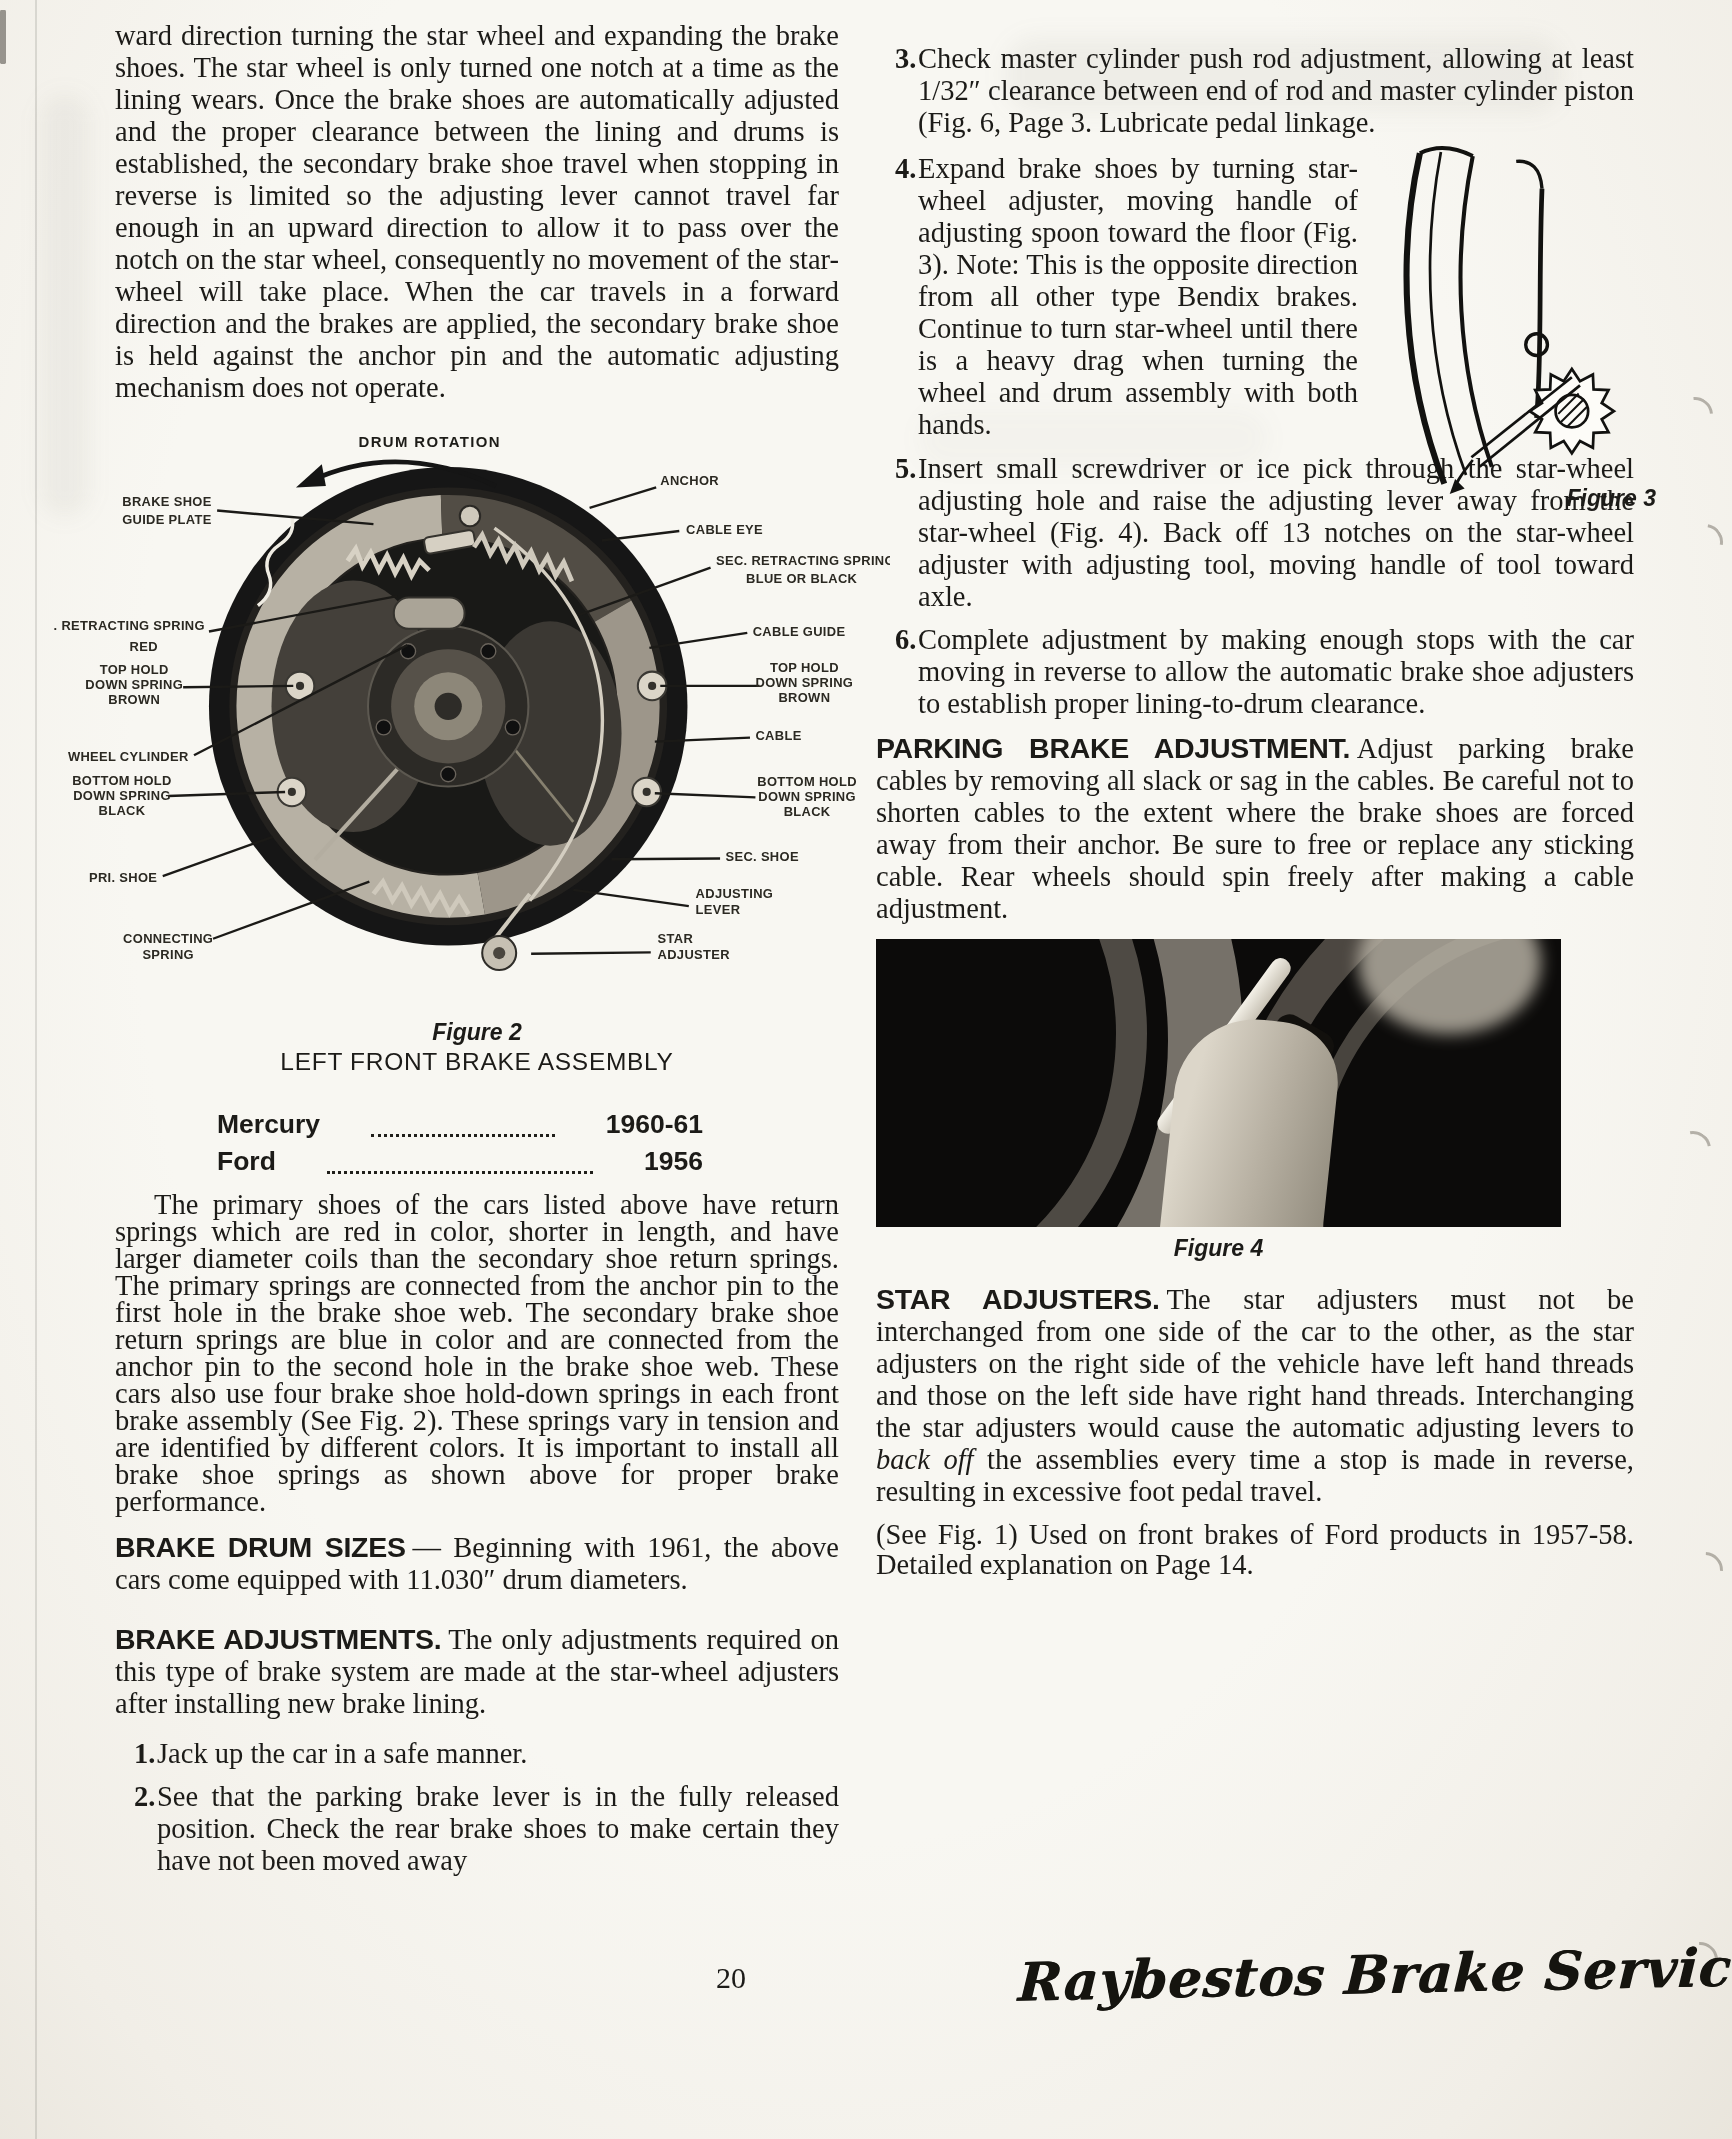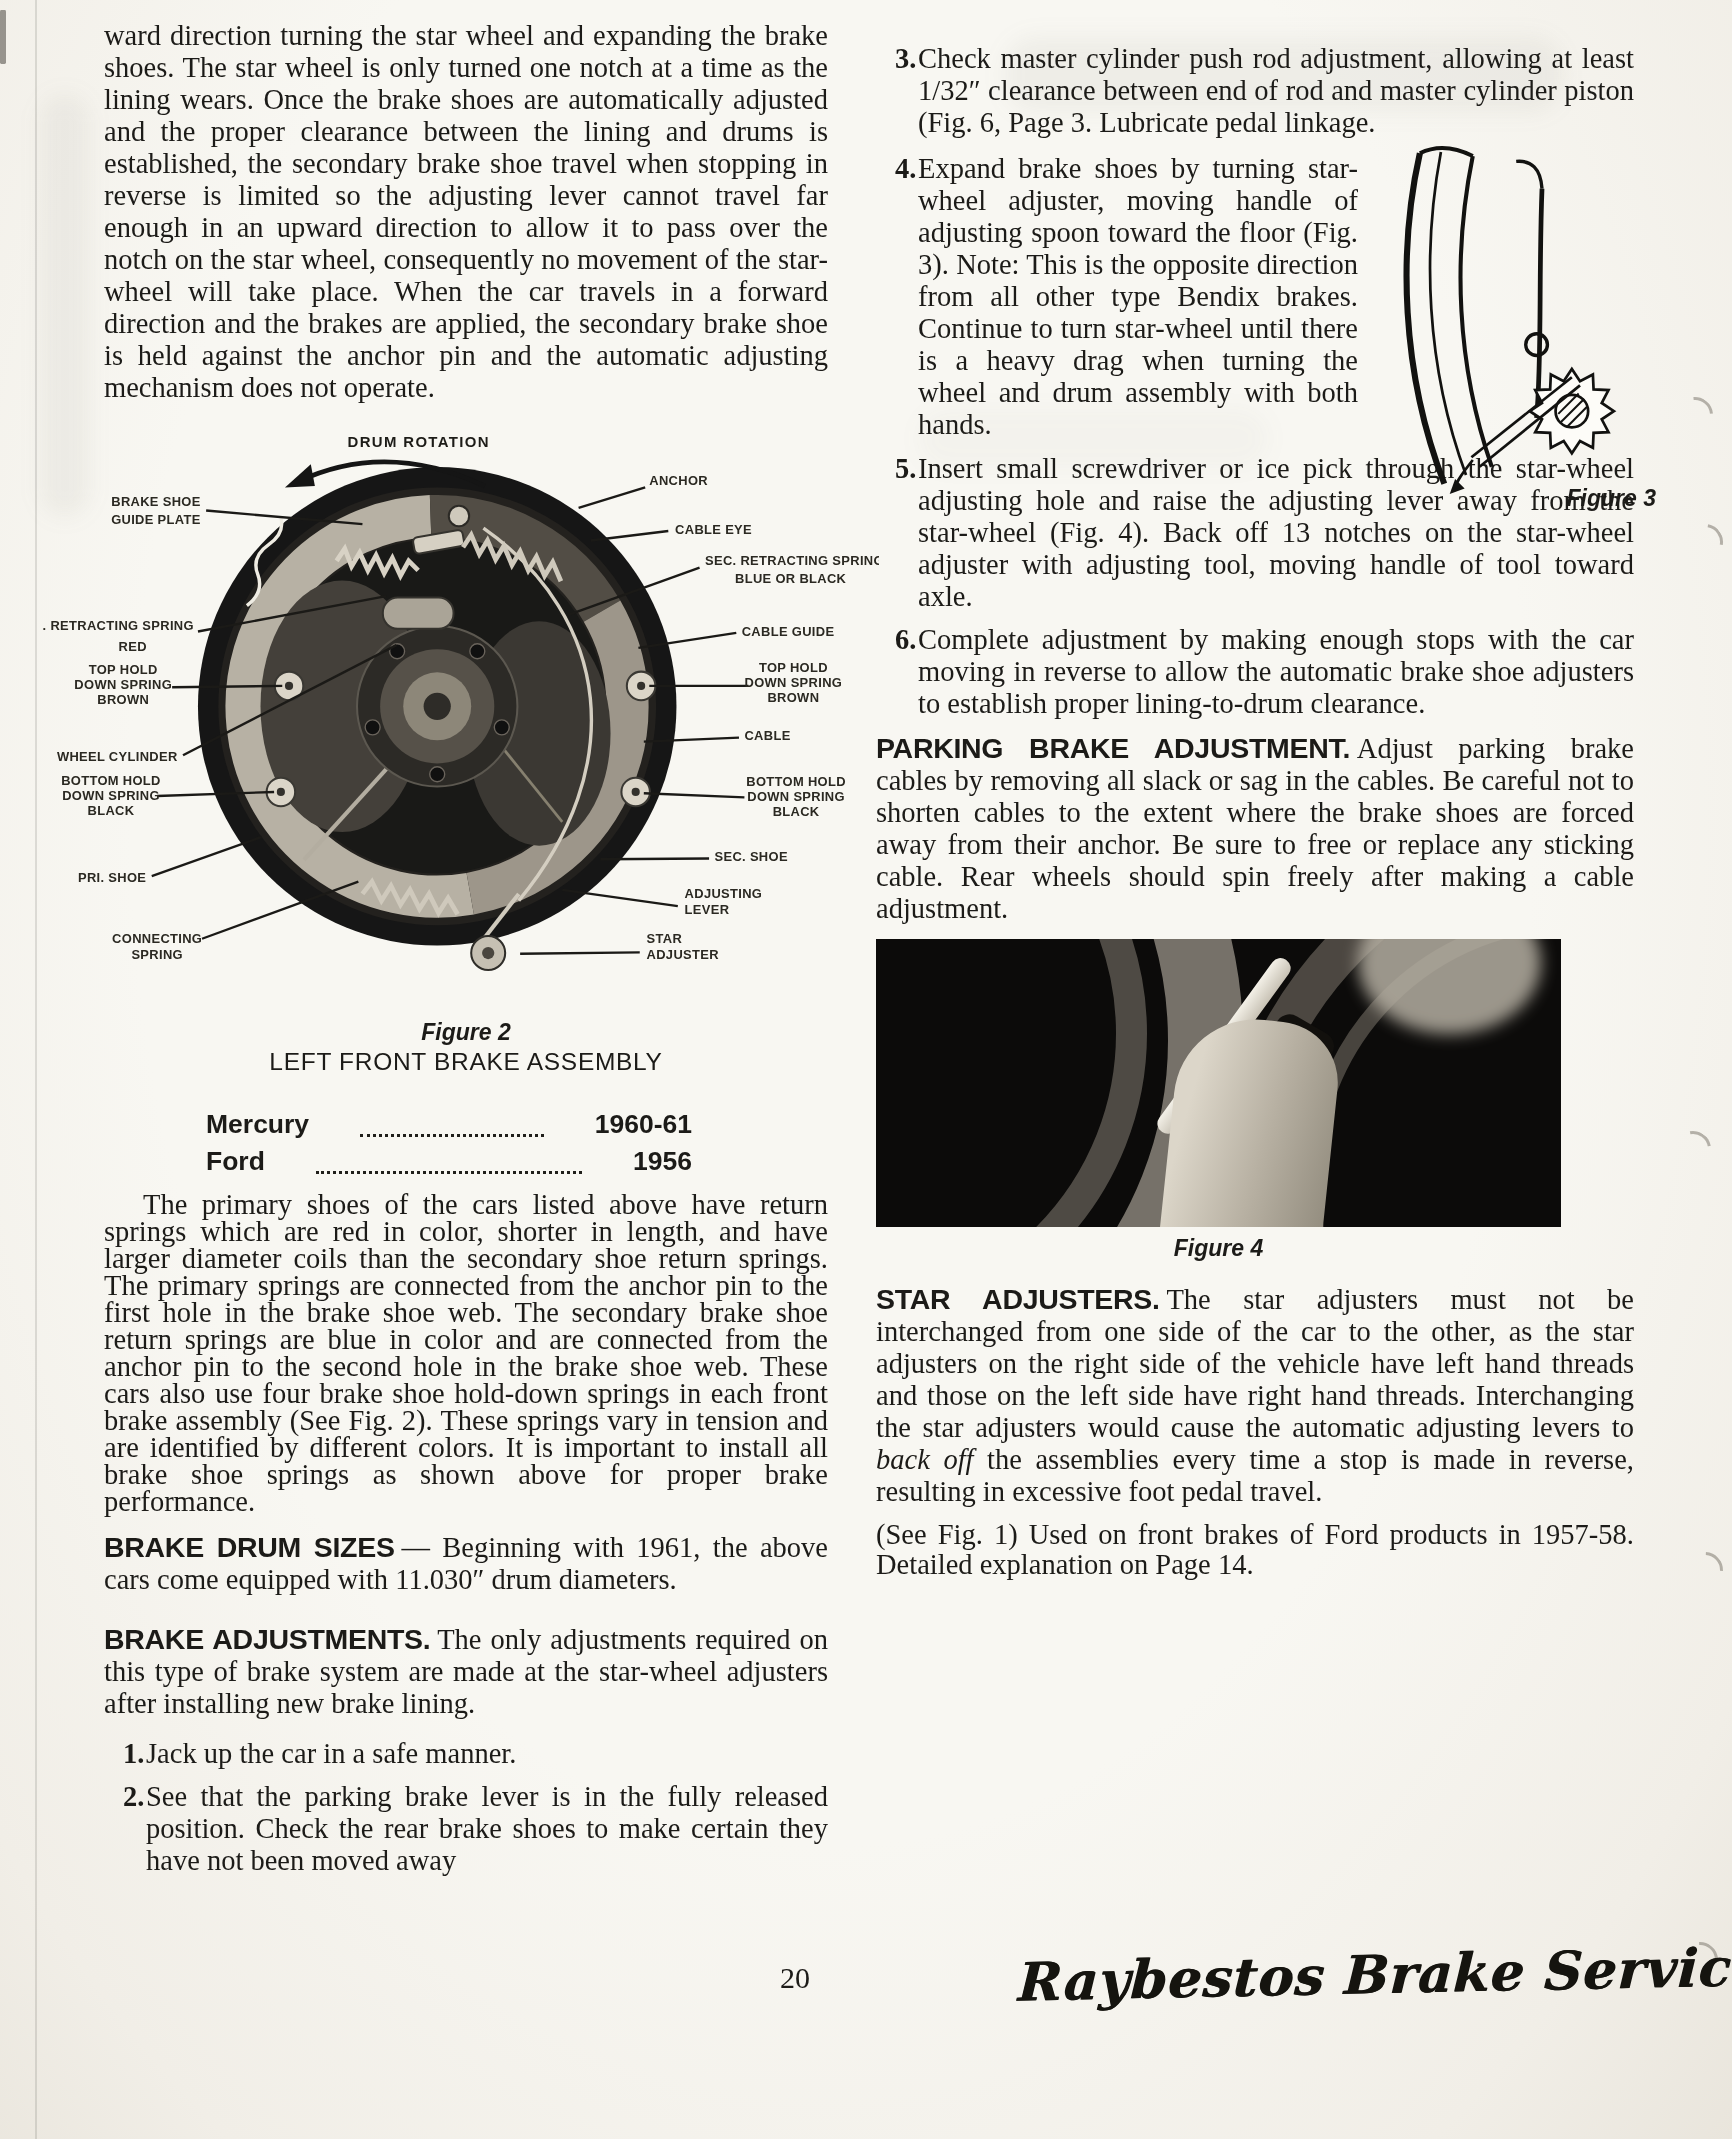--- a/index.html
+++ b/index.html
@@ -11,21 +11,21 @@
   }
   .scan-edge{position:absolute;left:35px;top:0;width:2px;height:2140px;background:rgba(60,55,48,.14);}
   .corner-mark{position:absolute;left:0;top:9.5px;width:6.1px;height:54px;background:#4a473f;opacity:.55;border-radius:1.4px;}
   .ghost{position:absolute;background:rgba(118,112,100,.07);filter:blur(11px);border-radius:31px;}
   .g1{left:1005px;top:37px;width:557px;height:75px;}
   .g2{left:41px;top:95px;width:48px;height:421px;}
   .g3{left:917px;top:408px;width:353px;height:61px;opacity:.5;}
   .curl{position:absolute;width:30px;height:30px;border:3.4px solid #8a857b;border-color:#8a857b transparent transparent transparent;border-radius:50%;opacity:.6;}
 
   .col{position:absolute;top:20.4px;}
-  .col-left{left:104px;width:724px;}
+  .col-left{left:115px;width:724px;}
   .col-right{left:876px;width:758px;}
 
   p{margin:0;}
   .body{font-size:28.5px;line-height:32px;text-align:justify;}
   .p2{line-height:27px;margin-top:11px;text-indent:39px;}
   .sec{margin-top:27px;}
   .runin{font-family:"Liberation Sans", sans-serif;font-weight:700;font-size:28.5px;letter-spacing:-0.3px;margin-right:6.8px;}
   .hang{margin-left:24.5px;}
 
   .step{display:flex;margin-top:11px;}
@@ -58,21 +58,21 @@
   .a4{width:543px;height:543px;right:-285px;top:-27px;border:17.7px solid #57534b;opacity:.8;}
   .ph-blob{position:absolute;right:20.4px;top:-48px;width:183px;height:143px;background:#b5afa2;border-radius:50%;filter:blur(8.2px);opacity:.85;}
   .ph-hand{position:absolute;left:291px;top:80px;width:162px;height:292px;background:linear-gradient(100deg,#dcd6c9 15%,#b7b0a2 55%,#8d8779);border-radius:82px 61px 31px 45px;transform:rotate(6deg);}
   .ph-tool{position:absolute;left:338px;top:1.4px;width:20.4px;height:212px;background:linear-gradient(90deg,#f3f0e7,#c8c2b5);transform:rotate(36deg);border-radius:9.5px;}
   .ph-tool2{position:absolute;left:378px;top:79px;width:64px;height:103px;background:#12100d;transform:rotate(30deg);border-radius:15px;}
   .cap-photo{width:685px;margin-top:8.2px;}
 
   .star-par{margin-top:20.4px;}
   .note{margin-top:12.2px;line-height:30px;}
 
-  .pagenum{position:absolute;left:780px;top:1961px;font-size:30px;text-align:center;}
+  .pagenum{position:absolute;left:716px;top:1961px;font-size:30px;text-align:center;}
   .logo{
     position:absolute;left:1018px;top:1944px;width:639px;
     font-family:"DejaVu Serif", serif;font-style:italic;font-weight:700;
     font-size:53px;color:#15140f;transform:rotate(-1.2deg) skewX(-4deg);
     letter-spacing:0.7px;white-space:nowrap;text-shadow:0.7px 0 #15140f;
   }
   i{font-style:italic;}
 </style>
 </head>
 <body>

